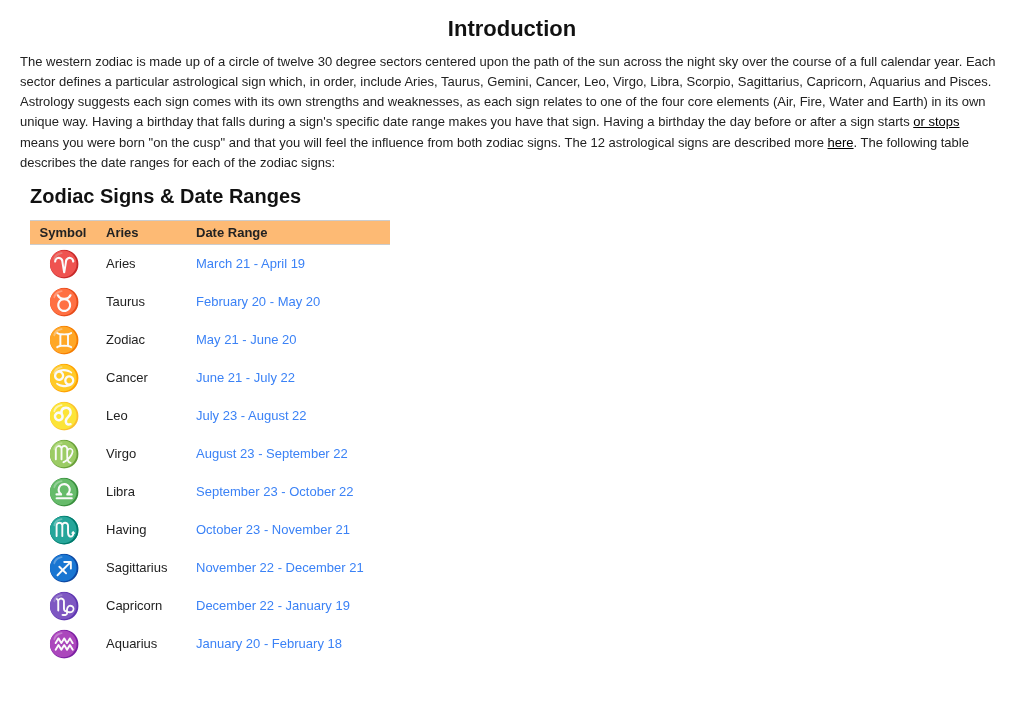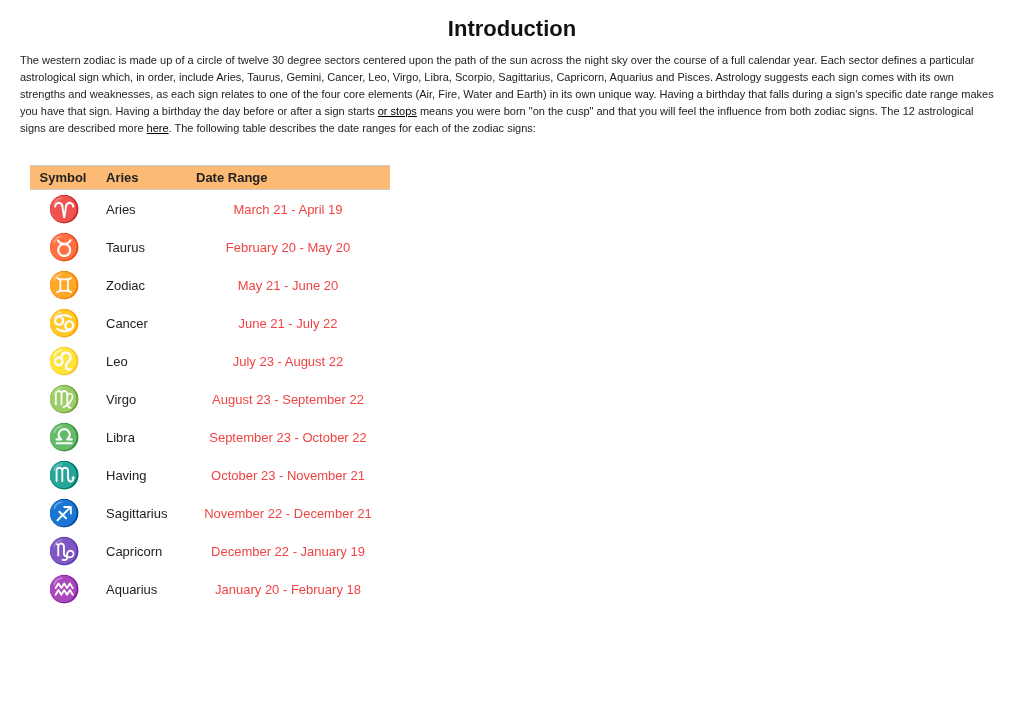--- a/index.html
+++ b/index.html
@@ -20,24 +20,24 @@
 
     h1 {
       font-size: 22px;
       font-weight: bold;
       margin-bottom: 10px;
       color: #111;
       text-align: center;
     }
 
     .intro-text {
-      font-size: 11px;
+      font-size: 13px;
       line-height: 1.55;
       color: #222;
-      margin-bottom: 28px;
+      margin-bottom: 12px;
       max-width: 980px;
     }
 
     .intro-text a {
       color: #000;
       text-decoration: underline;
     }
 
     .table-section {
       margin-left: 10px;
@@ -83,39 +83,39 @@
       font-size: 26px;
       padding: 6px 0;
     }
 
     .zodiac-table tbody tr td.name-col {
       width: 90px;
       margin-left: 20px;
     }
 
     .zodiac-table tbody tr td.range-col {
-      color: #ef4444;
-      text-align: center;
+      color: #3b82f6;
     }
 
     .symbol-cell {
       font-family: "Segoe UI Symbol", "Apple Symbols", Arial, sans-serif;
       line-height: 1;
     }
   </style>
 </head>
 <body>
 
 <h1>Introduction</h1>
 
 <p class="intro-text">
   <span>The western zodiac is made up of a circle of twelve 30 degree sectors centered upon the path of the sun across the night sky over the course of a full calendar year.  Each sector defines a particular astrological sign which, in order, include Aries, Taurus, Gemini, Cancer, Leo, Virgo, Libra, Scorpio, Sagittarius, Capricorn, Aquarius and Pisces.  Astrology suggests each sign comes with its own strengths and weaknesses, as each sign relates to one of the four core elements (Air, Fire, Water and Earth) in its own unique way.  Having a birthday that falls during a sign's specific date range makes you have that sign.  Having a birthday the day before or after a sign starts </span><a href="#">or stops</a><span> means you were born "on the cusp" and that you will feel the influence from both zodiac signs.  The 12 astrological signs are described more </span><a href="#">here</a><span>.  The following table describes the date ranges for each of the zodiac signs:</span>
 </p>
 
 <div class="table-section">
+  <div class="table-title">Zodiac Signs &amp; Date Ranges</div>
   <table class="zodiac-table">
     <thead>
       <tr>
         <th>Symbol</th>
         <th>Aries</th>
         <th>Date Range</th>
       </tr>
     </thead>
     <tbody id="zodiac-tbody">
     <tr>

